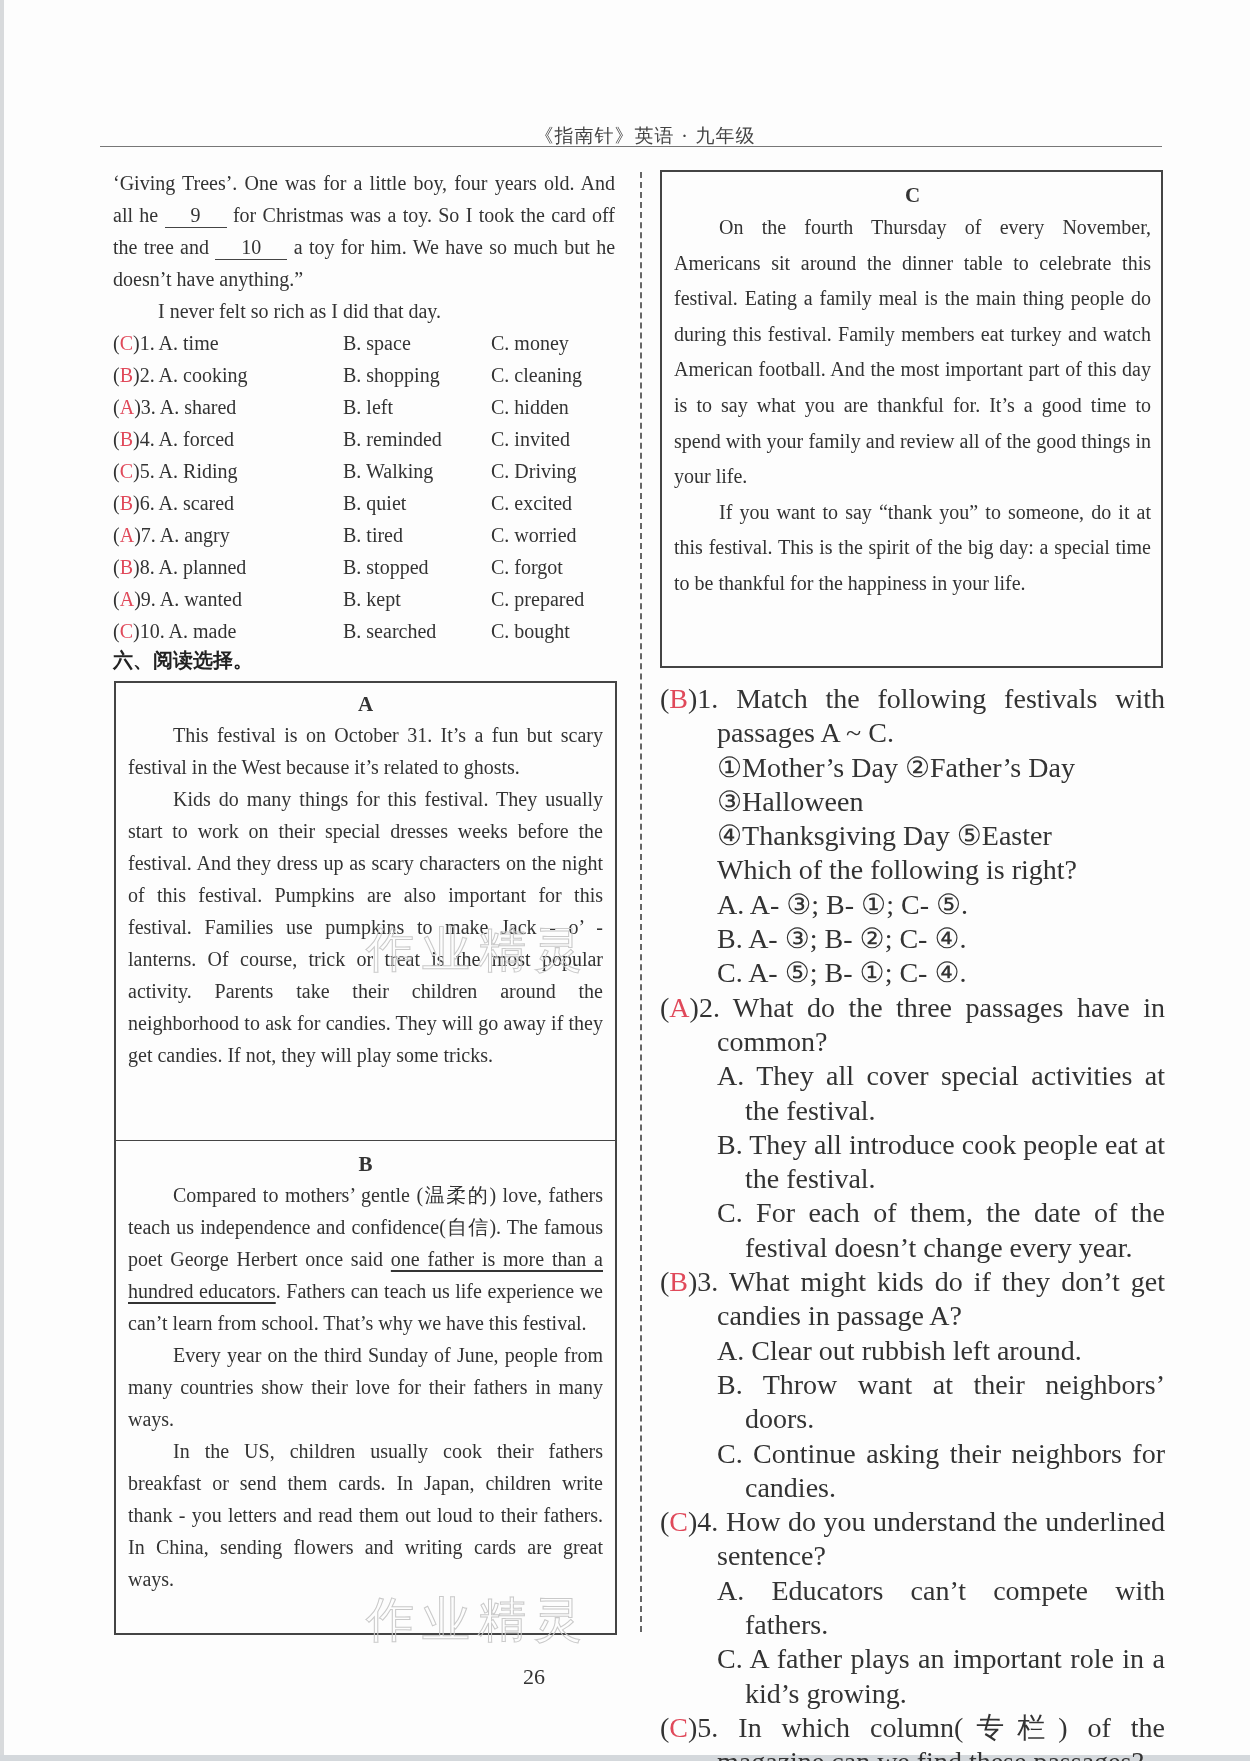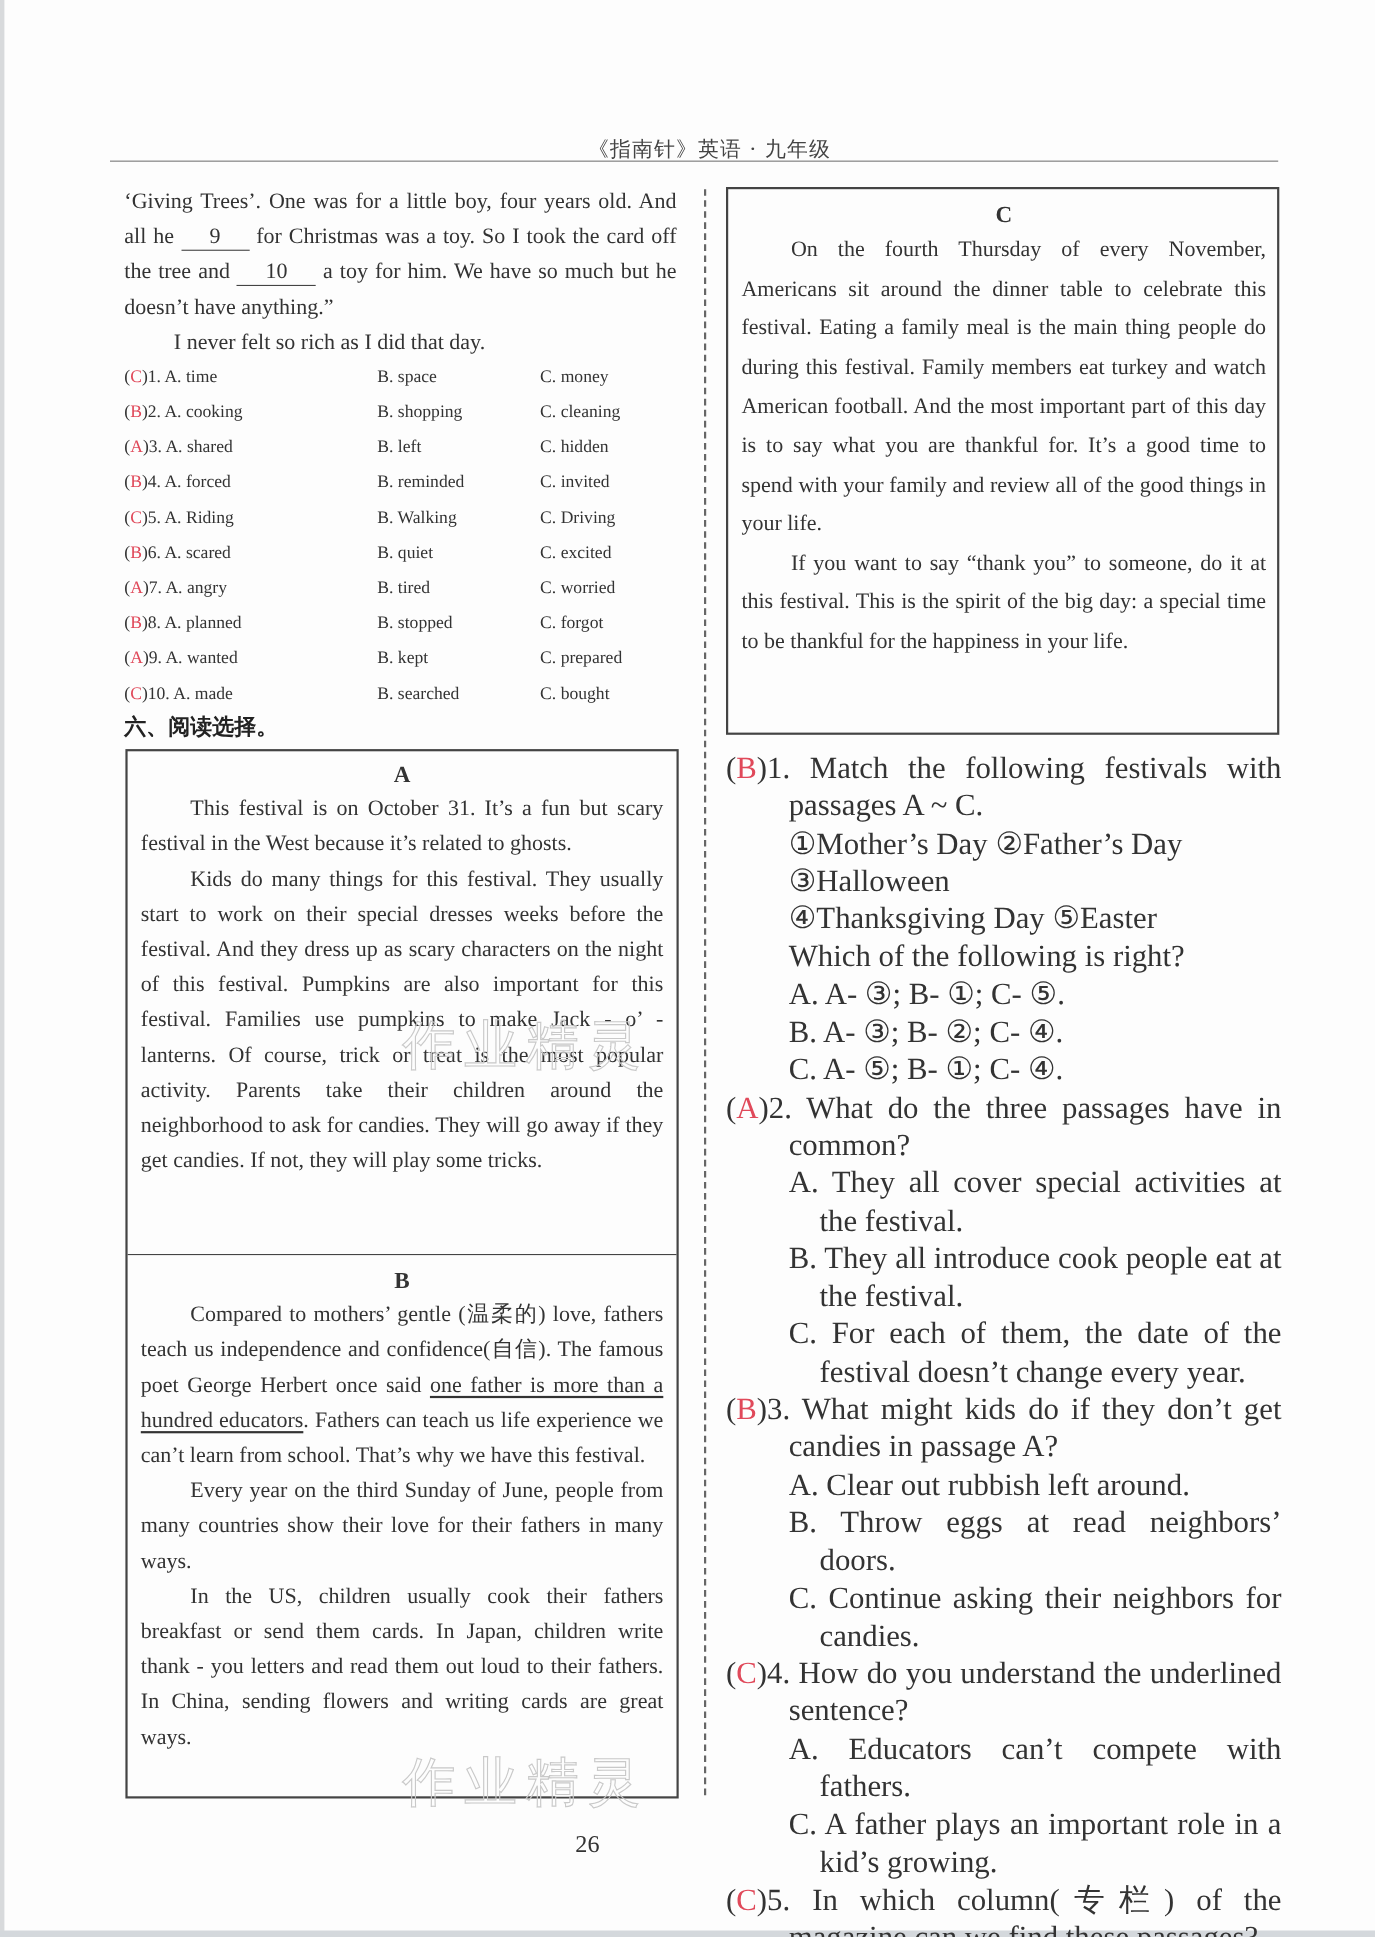--- a/index.html
+++ b/index.html
@@ -28,21 +28,21 @@
   .text { font-size: 20px; line-height: 32px; text-align: justify; }
   .indent { text-indent: 45px; }
   .ans { color: #e0495a; }
   .blank {
     display: inline-block; border-bottom: 1px solid #444; text-align: center;
     line-height: 24px;
   }
   
   .left-top { position: absolute; left: 113px; top: 167px; width: 502px; }
   .cloze-options { position: absolute; left: 113px; top: 327px; width: 520px; }
-  .opt-row { display: flex; font-size: 16px; height: 32px; line-height: 32px; }
+  .opt-row { display: flex; font-size: 20px; height: 32px; line-height: 32px; }
   .opt-row .num { width: 230px; white-space: nowrap; }
   .opt-row .b { width: 148px; white-space: nowrap; }
   .opt-row .c { white-space: nowrap; }
   .section-title {
     position: absolute; left: 113px; top: 647px; font-family: "DejaVu Sans", sans-serif;
     font-size: 20px; font-weight: bold; color: #222;
   }
   .box {
     position: absolute; border: 2px solid #444; box-sizing: border-box; background: #fdfdfd;
   }
@@ -185,21 +185,21 @@
   </div>
   <div class="q">
     <div class="q-stem">(<span class="ans">A</span>)<span>2.</span> <span>What do the three passages have in common?</span></div>
     <div class="q-opt-wrap">A. They all cover special activities at the festival.</div>
     <div class="q-opt-wrap">B. They all introduce cook people eat at the festival.</div>
     <div class="q-opt-wrap">C. For each of them, the date of the festival doesn’t change every year.</div>
   </div>
   <div class="q">
     <div class="q-stem">(<span class="ans">B</span>)<span>3.</span> <span>What might kids do if they don’t get candies in passage A?</span></div>
     <div class="q-opt-wrap">A. Clear out rubbish left around.</div>
-    <div class="q-opt-wrap">B. Throw eggs at read neighbors’ doors.</div>
+    <div class="q-opt-wrap">B. Throw want at their neighbors’ doors.</div>
     <div class="q-opt-wrap">C. Continue asking their neighbors for candies.</div>
   </div>
   <div class="q">
     <div class="q-stem">(<span class="ans">C</span>)<span>4.</span> <span>How do you understand the underlined sentence?</span></div>
     <div class="q-opt-wrap">A. Educators can’t compete with fathers.</div>
     <div class="q-opt-wrap">C. A father plays an important role in a kid’s growing.</div>
   </div>
   <div class="q">
     <div class="q-stem">(<span class="ans">C</span>)<span>5.</span> <span>In which column(专栏) of the magazine can we find these passages?</span></div>
     <div class="two-col">

